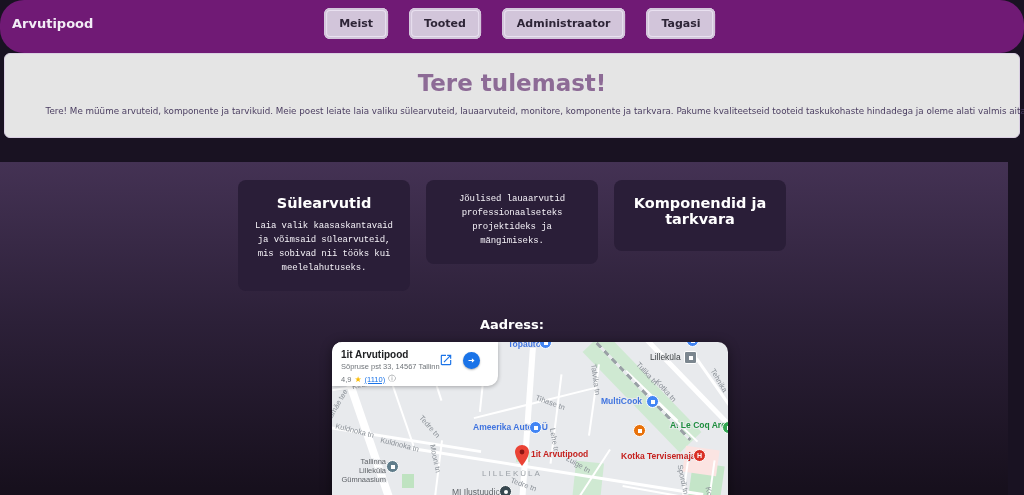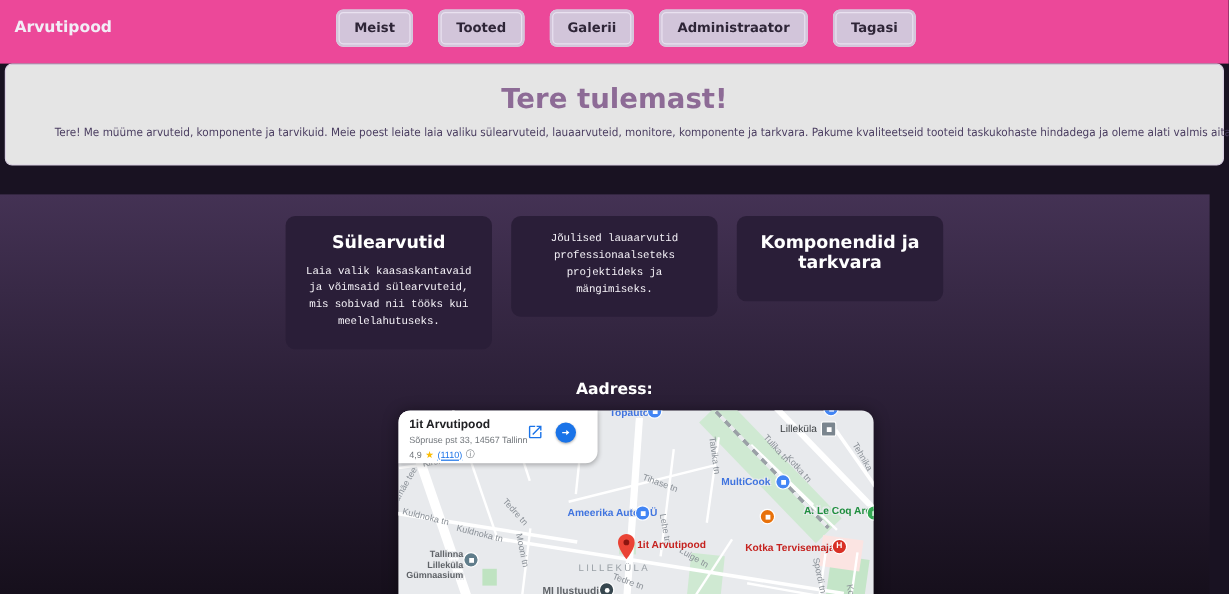--- a/index.html
+++ b/index.html
@@ -1,18 +1,18 @@
 <!DOCTYPE html>
 <html><head>
 <meta charset="utf-8">
 <style>
   html,body{margin:0;padding:0;width:1024px;height:495px;overflow:hidden;
     font-family:"Liberation Sans",sans-serif;background:#191222;position:relative;}
   
-  .header{position:absolute;top:0;left:0;width:1024px;height:53px;background:#ec4899;}
+  .header{position:absolute;top:0;left:0;width:1024px;height:53px;background:#701a75;border-radius:24px;}
   .brand{position:absolute;left:12px;top:16px;color:#f2edf6;font-weight:bold;font-size:13px;
     font-family:"DejaVu Sans",sans-serif;}
   .nav{position:absolute;left:50%;top:8px;transform:translateX(-48%);display:flex;gap:21px;}
   .nav-btn{background:#d2c5da;border:none;border-radius:6px;color:#2e2537;font-weight:bold;
     font-size:11px;font-family:"DejaVu Sans",sans-serif;padding:9px 15px;cursor:pointer;
     box-shadow:inset 0 0 0 2px #d2c5da, inset 0 0 0 3px #e9e1f0;}
   
   .banner{position:absolute;top:53px;left:4px;width:1014px;height:83px;background:#e5e5e5;
     border:1px solid #d9cfe2;border-radius:6px;text-align:center;}
   .banner-title{margin:16px 0 0;font-size:23px;font-weight:bold;color:#8d6b96;
@@ -33,21 +33,21 @@
     font-weight:bold;font-size:13px;font-family:"DejaVu Sans",sans-serif;}
   
   .map{position:absolute;top:180px;left:332px;width:396px;height:177px;background:#e8eaed;
     border-radius:10px 10px 0 0;overflow:hidden;box-shadow:0 2px 12px rgba(0,0,0,.45);}
   .patch,.road,.rail{position:absolute;}
   .road{background:#ffffff;}
   .st{position:absolute;color:#8a9097;font-size:7.5px;white-space:nowrap;z-index:3;}
   .poi-t{position:absolute;font-size:8.5px;font-weight:bold;white-space:nowrap;z-index:4;
     text-shadow:1px 1px 0 #e8eaed,-1px -1px 0 #e8eaed,1px -1px 0 #e8eaed,-1px 1px 0 #e8eaed;}
   .blue{color:#4074df;} .green-t{color:#1e8e3e;} .red-t{color:#c5221f;}
-  .gray-t{color:#5f6368;font-weight:bold;} .dark-t{color:#3c4043;font-weight:bold;}
+  .gray-t{color:#5f6368;font-weight:normal;} .dark-t{color:#3c4043;font-weight:bold;}
   .poi-i{position:absolute;width:13px;height:13px;border-radius:50%;z-index:4;
     display:flex;align-items:center;justify-content:center;border:1.5px solid #ffffff;
     box-sizing:border-box;}
   .poi-i .g{width:4px;height:4px;background:#ffffff;}
   .dist{position:absolute;color:#9aa0a6;font-size:8px;letter-spacing:2px;z-index:3;}
   
   .info{position:absolute;left:0;top:0;width:166px;height:44px;background:#ffffff;z-index:10;
     border-radius:0 0 10px 0;box-shadow:0 1px 4px rgba(0,0,0,.3);padding:7px 0 0 9px;
     box-sizing:border-box;}
   .info-title{font-size:10px;font-weight:bold;color:#202124;}
@@ -64,21 +64,20 @@
     z-index:5;text-shadow:1px 1px 0 #e8eaed,-1px -1px 0 #e8eaed;}
 </style>
 </head>
 <body>
 
 <div class="header">
   <div class="brand">Arvutipood</div>
   <div class="nav">
     <button class="nav-btn">Meist</button>
     <button class="nav-btn">Tooted</button>
-    <button class="nav-btn">Galerii</button>
     <button class="nav-btn">Administraator</button>
     <button class="nav-btn">Tagasi</button>
   </div>
 </div>
 
 <div class="banner">
   <div class="banner-title">Tere tulemast!</div>
   <div class="banner-text">Tere! Me müüme arvuteid, komponente ja tarvikuid. Meie poest leiate laia valiku sülearvuteid, lauaarvuteid, monitore, komponente ja tarkvara. Pakume kvaliteetseid tooteid taskukohaste hindadega ja oleme alati valmis aitama.</div>
 </div>
 

